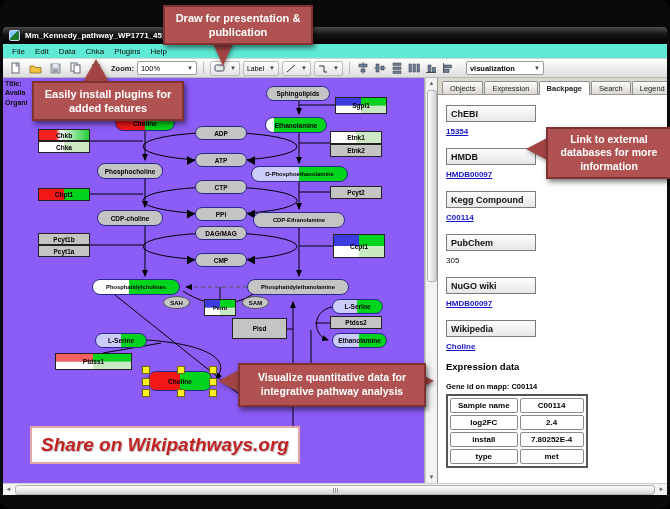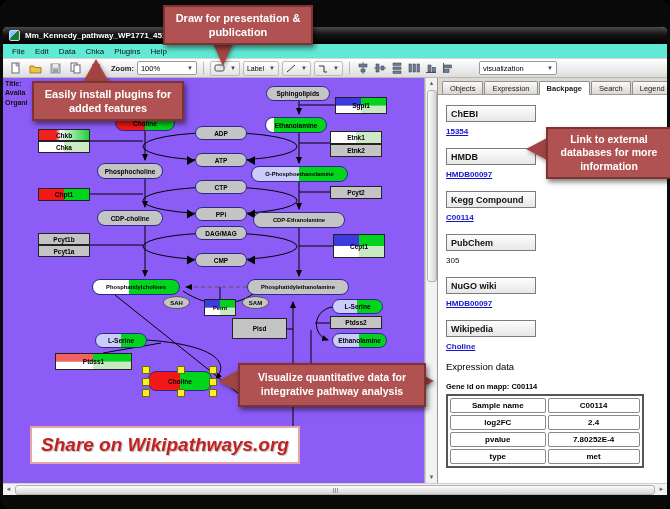--- a/index.html
+++ b/index.html
@@ -36,25 +36,25 @@
   .panel{flex:1 1 auto;display:flex;flex-direction:column;background:#fff;border-left:1px solid #999;min-width:0;}
   .tabsrow{height:16px;background:#ddd8cd;display:flex;align-items:flex-end;padding-left:4px;gap:1px;border-bottom:1px solid #9a9a9a;flex:0 0 auto;}
   .tab{font-size:7.5px;padding:2px 7px 1px 7px;border:1px solid #8f8f8f;border-bottom:none;border-radius:2px 2px 0 0;
        background:linear-gradient(#fafafa,#dcd8cf);color:#222;}
   .tab.active{background:#fff;font-weight:bold;position:relative;top:1px;padding-bottom:2px;}
   .panelbody{flex:1 1 auto;padding:8px 10px 4px 8px;overflow:hidden;}
   .secheader{display:inline-block;min-width:78px;border:1px solid #7c7c7c;background:linear-gradient(#fdfdfd,#e7e7e7);
              font-size:9px;font-weight:bold;padding:3px 6px 2px 4px;color:#111;}
   .seclink{font-size:8px;font-weight:bold;color:#1414cc;text-decoration:underline;margin:5px 0 10px 0;}
   .secplain{font-size:8px;color:#111;margin:5px 0 10px 0;}
-  .exprhead{font-size:9.5px;font-weight:normal;margin:4px 0 10px 0;color:#000;}
+  .exprhead{font-size:9.5px;font-weight:bold;margin:4px 0 10px 0;color:#000;}
   .geneline{font-size:7.5px;font-weight:bold;margin-bottom:3px;color:#000;}
   table.expr{border:2px solid #555;border-collapse:separate;border-spacing:2px;background:#fff;}
   table.expr td{border:1px solid #8a8a8a;border-radius:2px;font-size:8px;font-weight:bold;text-align:center;
-                padding:2px 21px;min-width:48px;color:#000;}
+                padding:2px 7px;min-width:48px;color:#000;}
   
   .hscroll{height:11px;background:#f2f2f2;border-top:1px solid #cfcfcf;position:relative;flex:0 0 auto;}
   .hthumb{position:absolute;left:12px;top:1px;right:12px;height:8px;background:linear-gradient(#fdfdfd,#d4d4d4);
           border:1px solid #b0b0b0;border-radius:3px;display:flex;align-items:center;justify-content:center;gap:1px;}
   .grip{width:1px;height:5px;background:#999;}
   .harrow{position:absolute;top:0;width:11px;height:11px;font-size:6px;color:#666;text-align:center;line-height:11px;}
   .statusbar{height:13px;background:#f4f4f4;border-top:1px solid #c9c9c9;font-size:7.5px;color:#222;
              display:flex;align-items:center;padding:0 4px;white-space:nowrap;overflow:hidden;flex:0 0 auto;}
   
   .node{position:absolute;display:flex;align-items:center;justify-content:center;font-size:6.5px;font-weight:bold;
@@ -209,21 +209,21 @@
             <rect x="7.5" y="5.5" width="3" height="4.5" fill="#6b7f9e" stroke="#333" stroke-width=".5"></rect>
           </svg>
       </span>
       <span class="alignicon">
         <svg width="12" height="12">
             <line x1="1.5" y1="1" x2="1.5" y2="11" stroke="#555" stroke-width="1"></line>
             <rect x="2.5" y="3" width="7" height="3" fill="#6b7f9e" stroke="#333" stroke-width=".5"></rect>
             <rect x="2.5" y="7.5" width="4.5" height="3" fill="#6b7f9e" stroke="#333" stroke-width=".5"></rect>
           </svg>
       </span>
-      <span class="combo" style="width:70px;margin-left:21px;">
+      <span class="combo" style="width:70px;margin-left:8px;font-weight:bold;">
         <span>visualization</span>
         <span class="caret">▼</span>
       </span>
     </div>
 
     <div class="main">
 
       <div class="canvas">
         <div class="caninfo">
           <div>Title:</div>
@@ -432,21 +432,21 @@
             <tbody>
                 <tr>
                   <td>Sample name</td>
                   <td>C00114</td>
                 </tr>
             <tr>
                   <td>log2FC</td>
                   <td>2.4</td>
                 </tr>
             <tr>
-                  <td>pvalue</td>
+                  <td>install</td>
                   <td>7.80252E-4</td>
                 </tr>
             <tr>
                   <td>type</td>
                   <td>met</td>
                 </tr>
           </tbody>
             </table>
         </div>
       </div>

